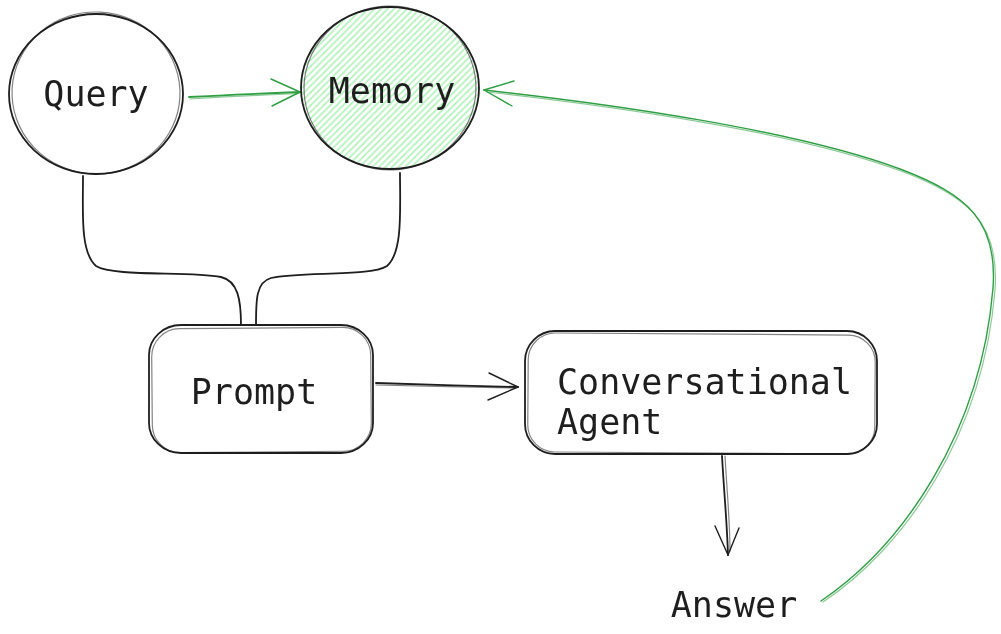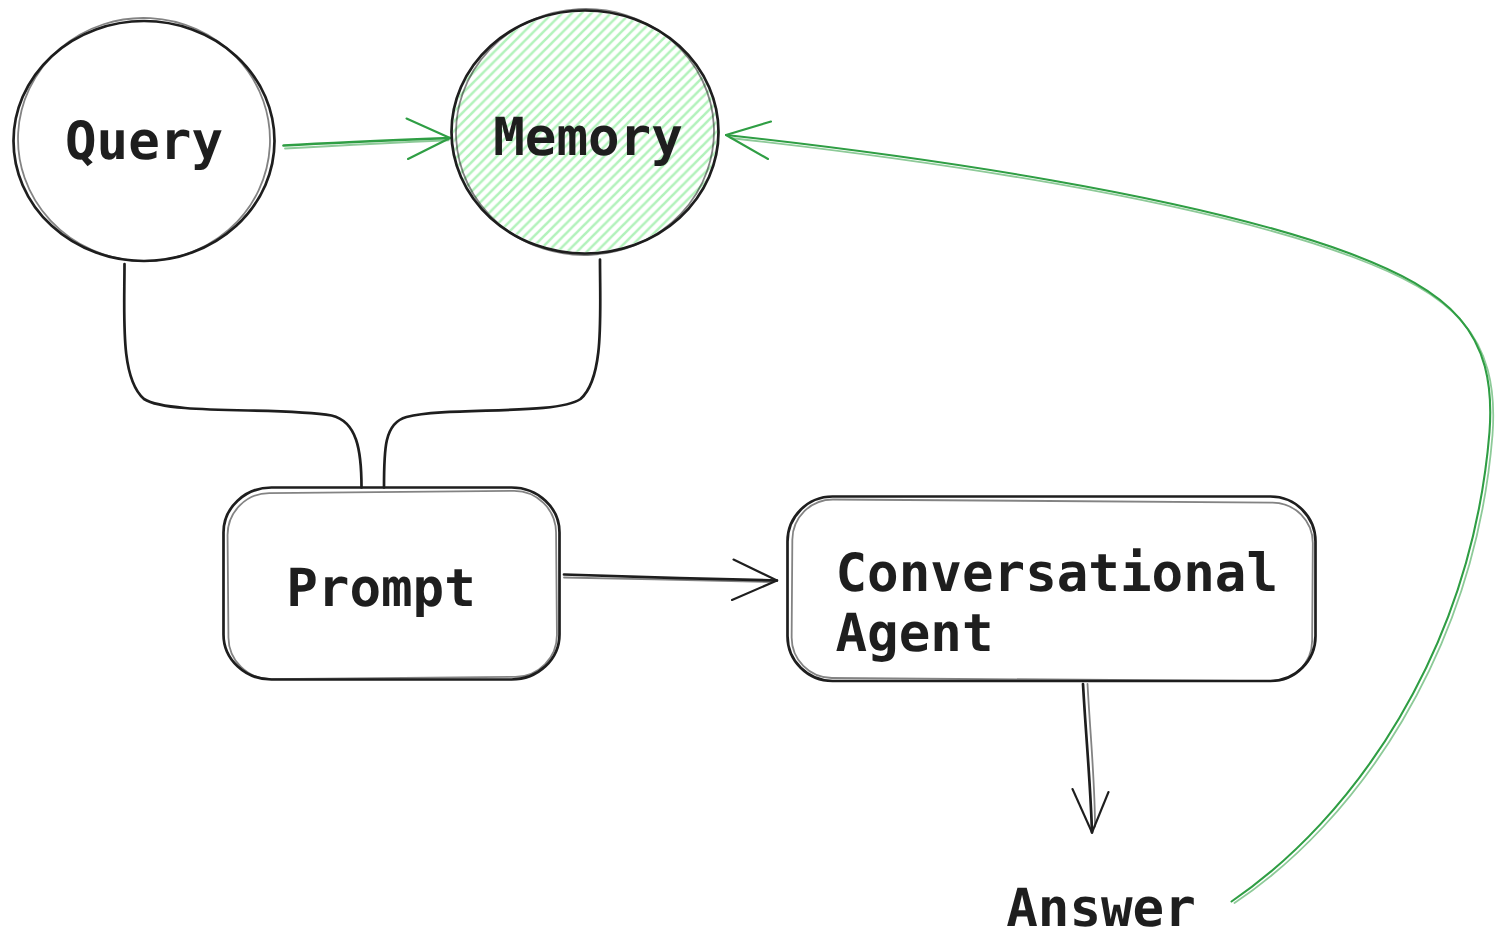--- a/index.html
+++ b/index.html
@@ -9,21 +9,20 @@
     --bg: #ffffff;
   }
   html, body { margin: 0; padding: 0; }
   body { background: var(--bg); }
   .canvas {
     position: relative;
     width: 1001px;
     height: 634px;
     background: var(--bg);
     overflow: hidden;
-    font-weight: bold;
   }
   svg text {
     font-family: "DejaVu Sans Mono", "Liberation Mono", monospace;
     fill: var(--ink);
     font-size: 35px;
   }
   .stroke-ink   { fill: none; stroke: var(--ink);   stroke-width: 1.8; stroke-linecap: round; stroke-linejoin: round; }
   .stroke-green { fill: none; stroke: var(--green); stroke-width: 1.8; stroke-linecap: round; stroke-linejoin: round; }
   .echo  { stroke-width: 1.2; opacity: 0.55; }
   .thin  { stroke-width: 1.4; }

